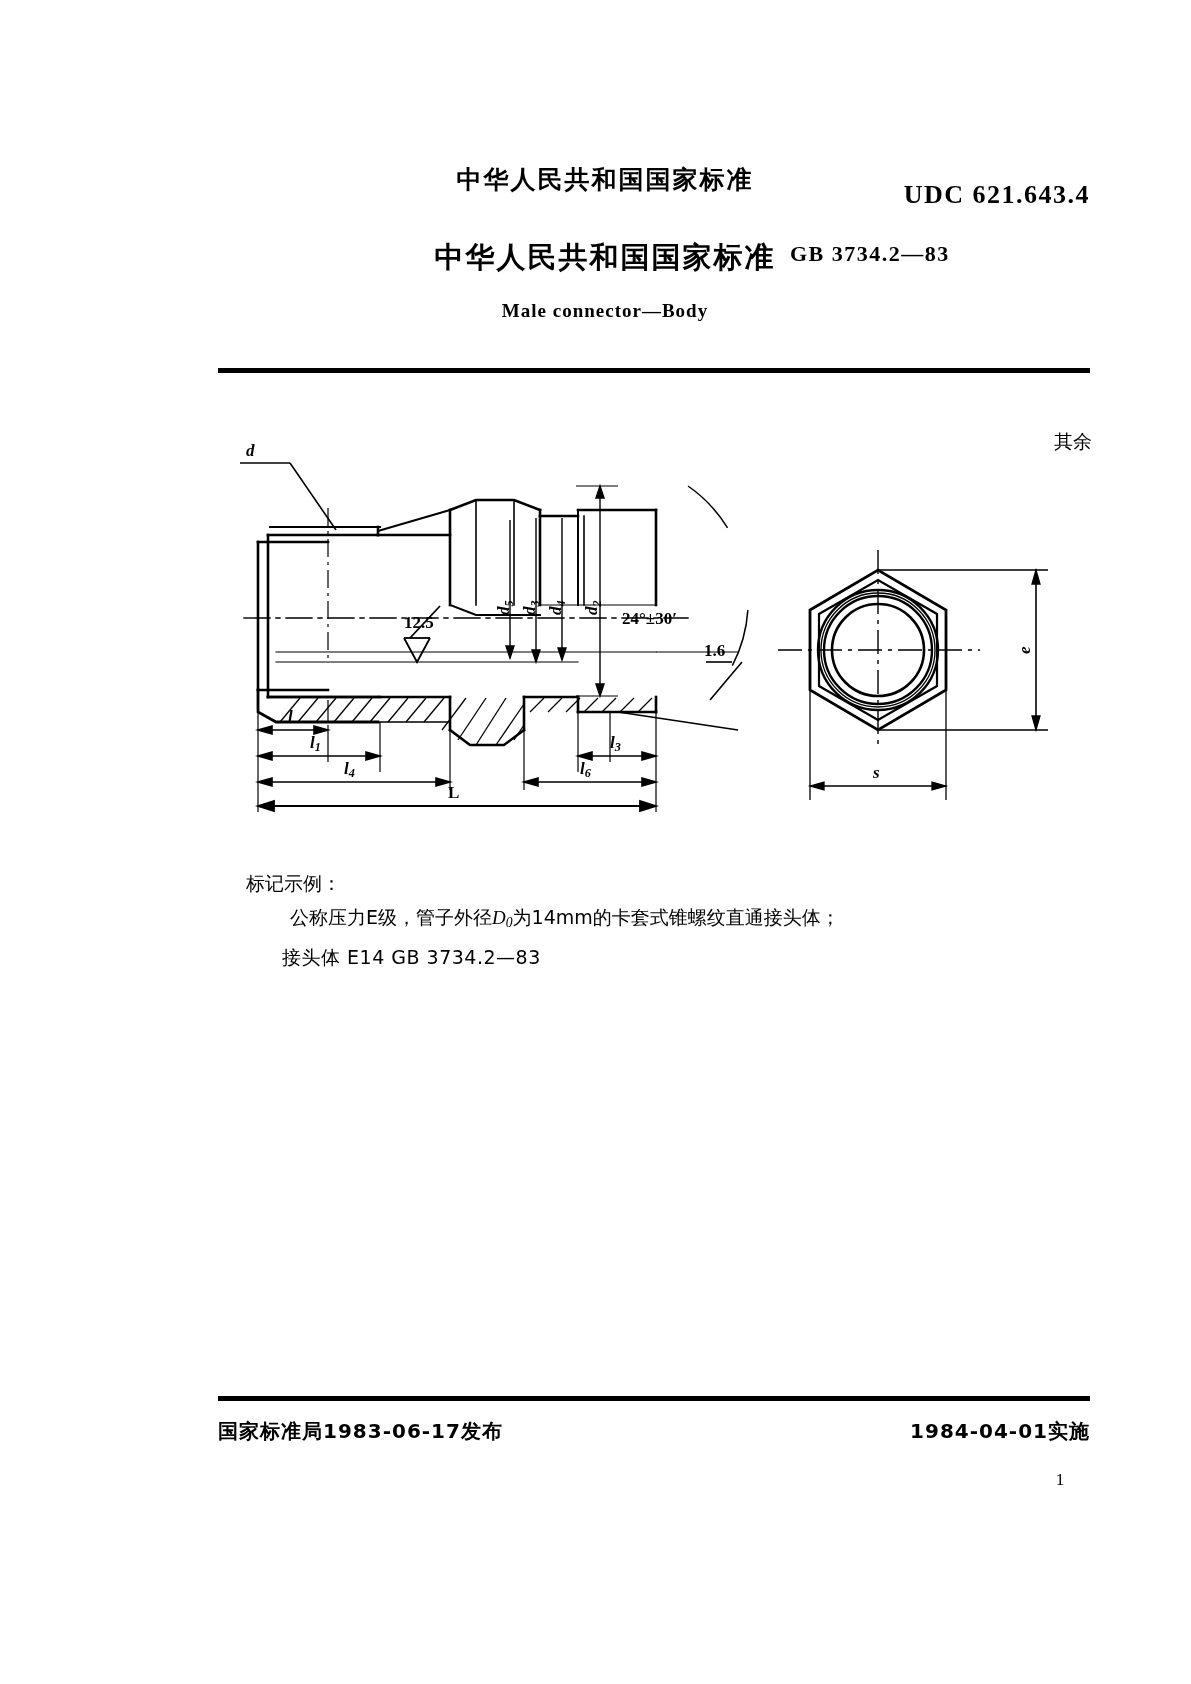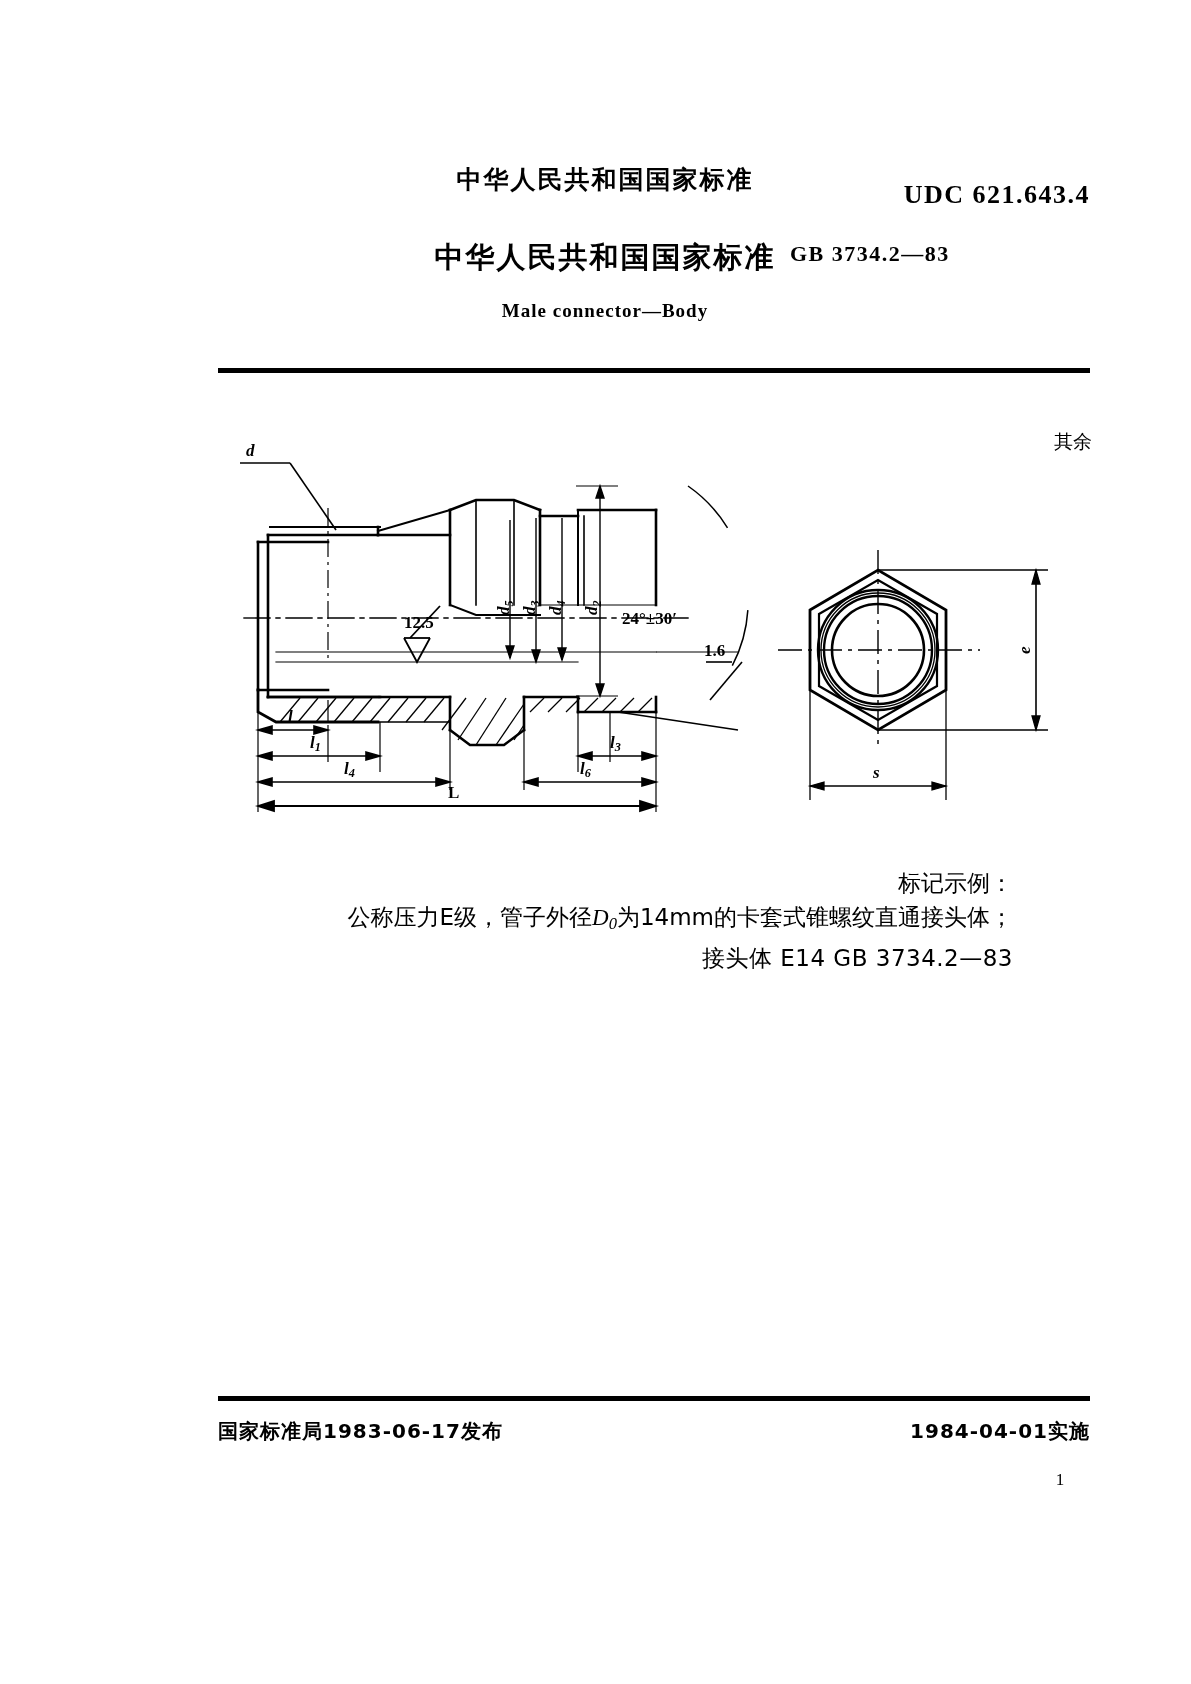--- a/index.html
+++ b/index.html
@@ -127,27 +127,26 @@
     top: 1470px;
     width: 60px;
     text-align: center;
     font-family: "Liberation Serif", "DejaVu Serif", serif;
     font-size: 17px;
   }
 
   
   .mark-block {
     position: absolute;
-    left: 153px;
+    left: 146px;
     top: 866px;
     width: 760px;
     font-family: "DejaVu Sans", "Liberation Sans", sans-serif;
-    font-size: 23px;
+    font-size: 19px;
     line-height: 34px;
-    text-align: right;
   }
   .mark-line1 { margin-left: 0px; white-space: nowrap; }
   .mark-line2 { margin-left: 44px; white-space: nowrap; }
   .mark-line3 { margin-left: 36px; white-space: nowrap; letter-spacing: 0.5px; }
   .mark-line2 i, .mark-line3 i {
     font-family: "Liberation Serif", "DejaVu Serif", serif;
     font-style: italic;
   }
   .sub { font-size: 0.72em; vertical-align: -0.25em; }
 

